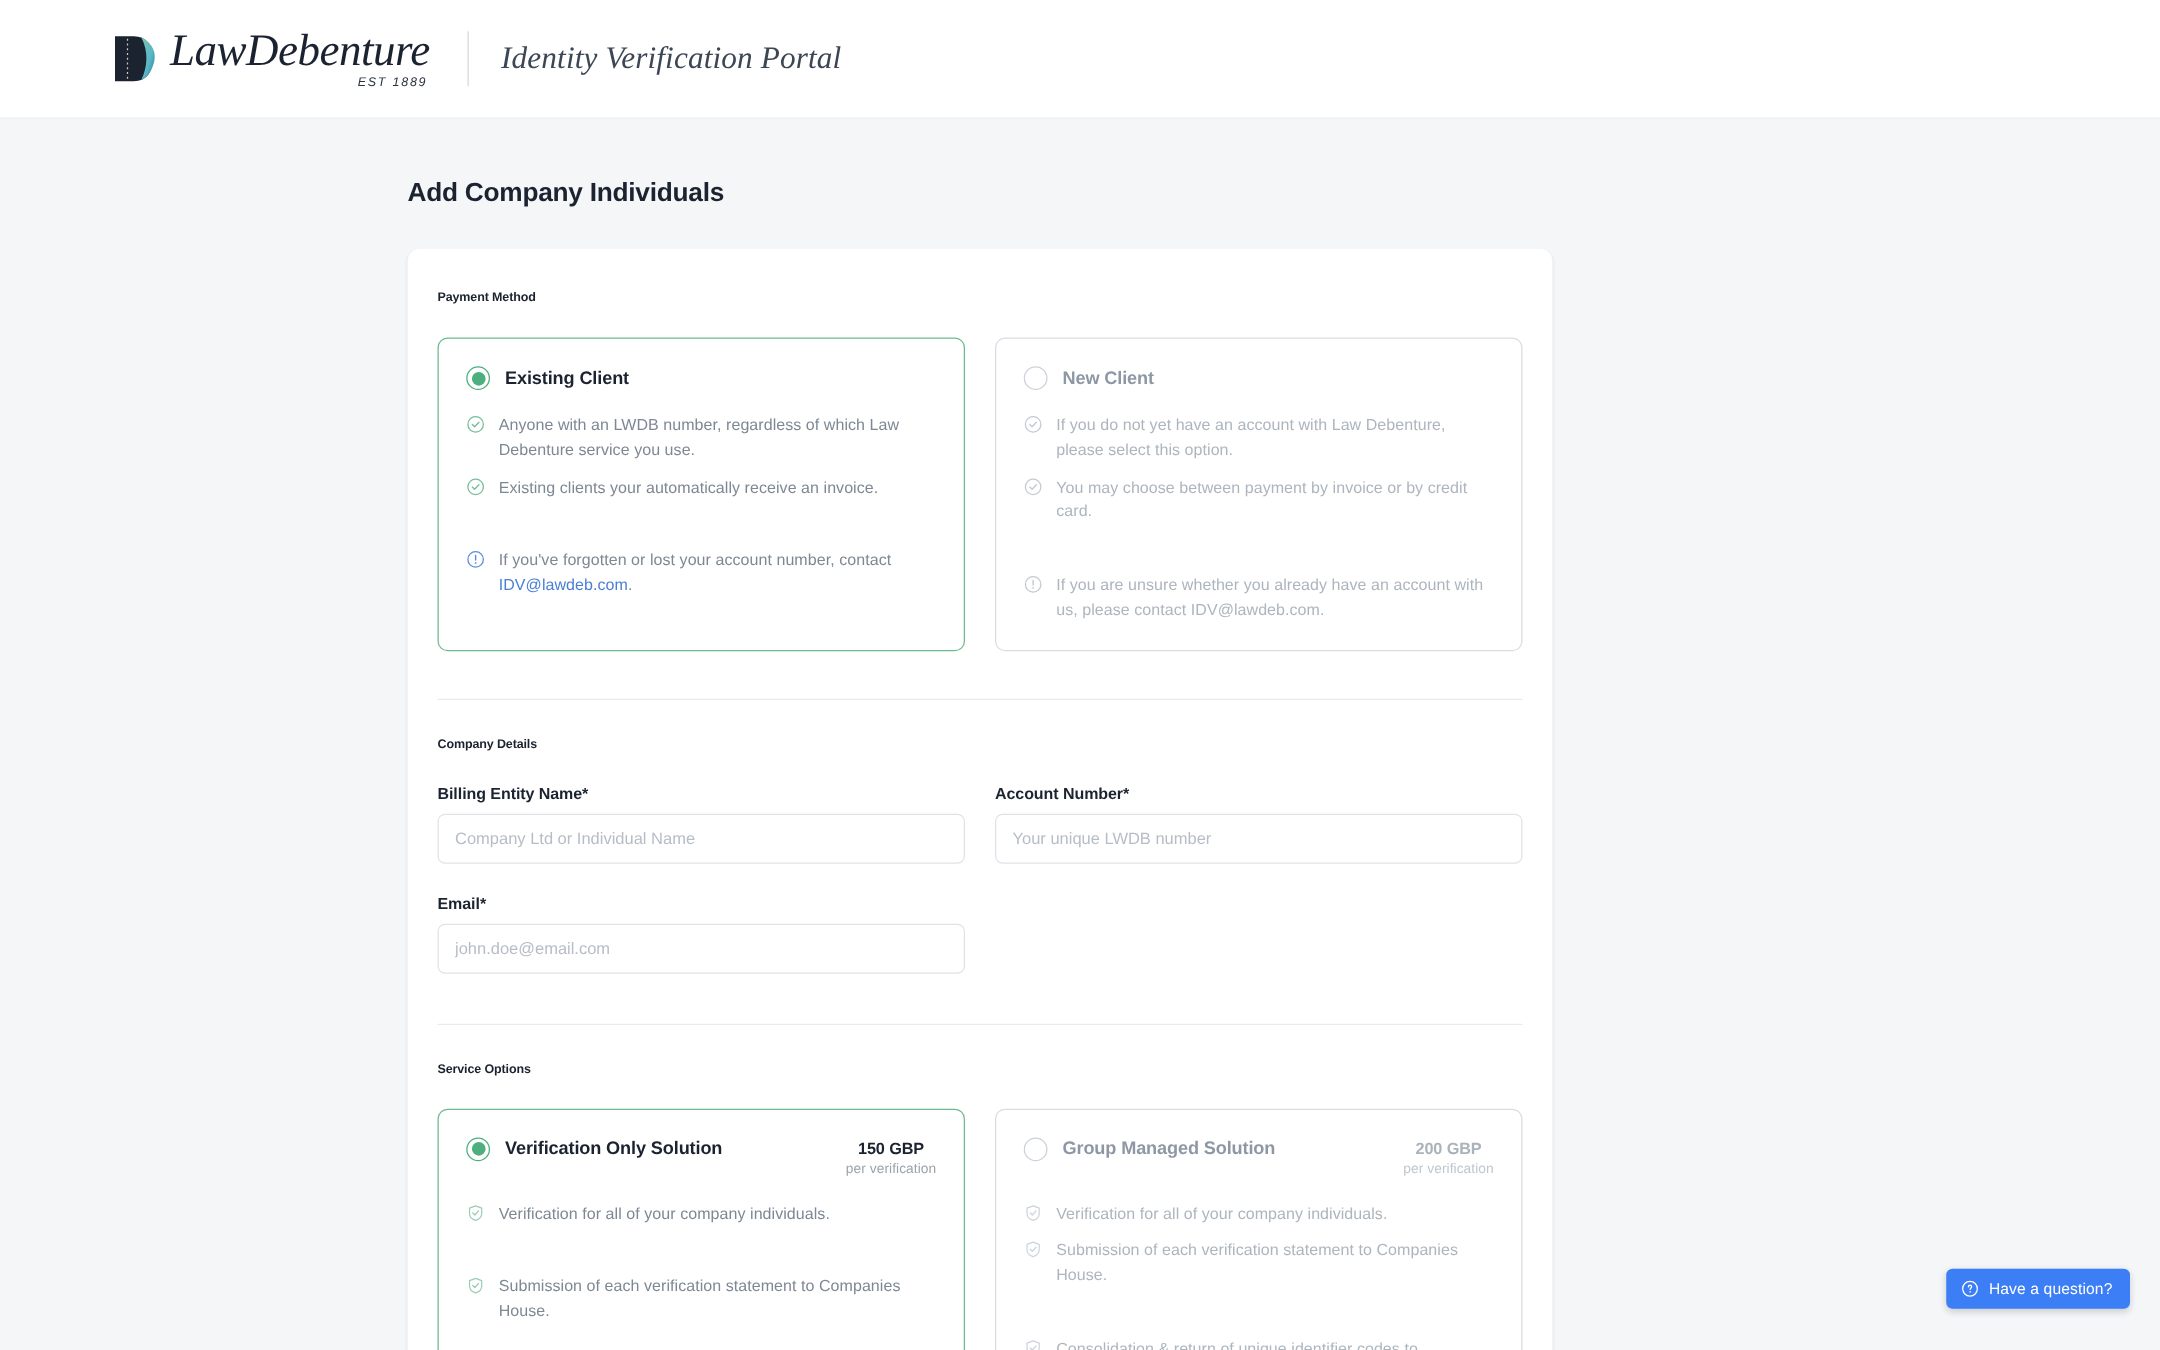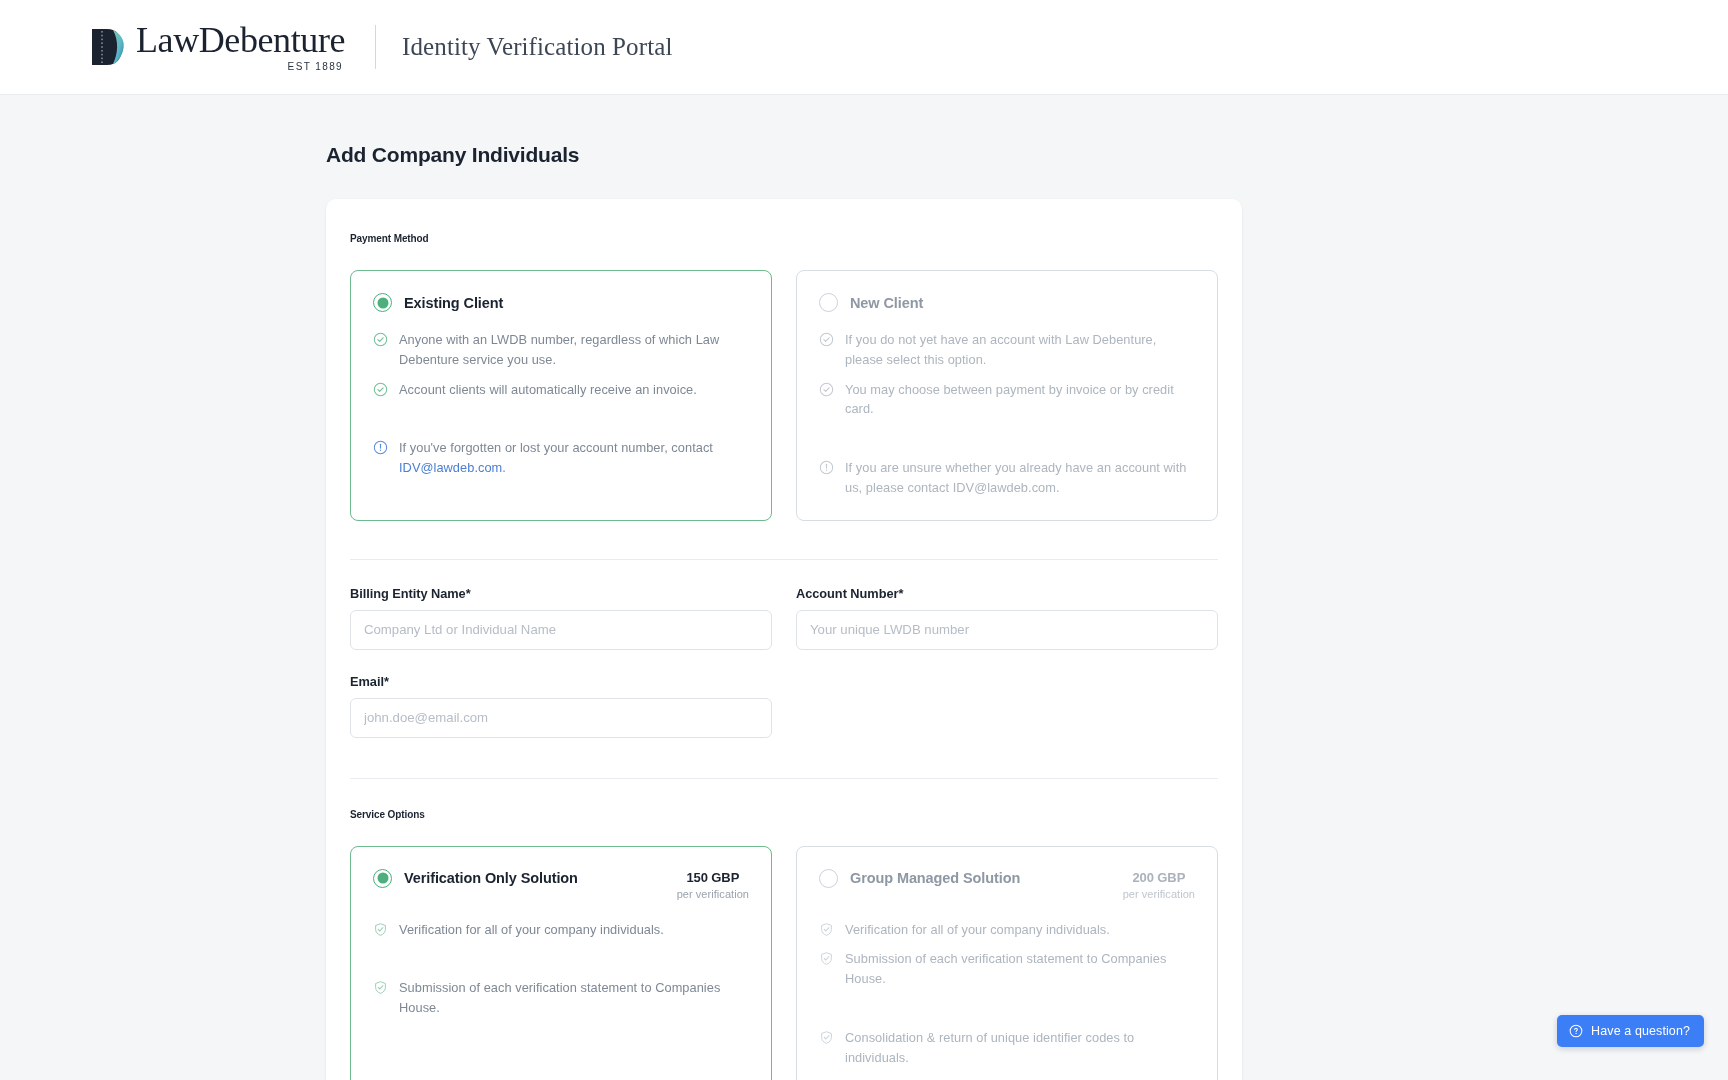--- a/index.html
+++ b/index.html
@@ -18,20 +18,21 @@
   }
 
   
   .app-header {
     height: 95px;
     background: #ffffff;
     border-bottom: 1px solid #e9ecef;
     display: flex;
     align-items: center;
     padding-left: 88px;
+    font-style: italic;
   }
   .brand {
     display: flex;
     align-items: center;
   }
   .brand-logo-mark {
     width: 42px;
     height: 48px;
     position: relative;
     flex: none;
@@ -321,21 +322,21 @@
           <span class="bullet-text">Anyone with an LWDB number, regardless of which Law Debenture service you use.</span>
         </div>
 
         <div class="bullet">
           <span class="bullet-ico">
             <svg viewBox="0 0 16 16">
                 <circle cx="8" cy="8" r="6.6" fill="none" stroke="#74bf98" stroke-width="1.1"></circle>
                 <path d="M5.2 8.2 L7.1 10 L10.8 6.2" fill="none" stroke="#74bf98" stroke-width="1.2" stroke-linecap="round" stroke-linejoin="round"></path>
               </svg>
           </span>
-          <span class="bullet-text">Account clients will automatically receive an invoice.</span>
+          <span class="bullet-text">Existing clients your automatically receive an invoice.</span>
         </div>
 
         <div class="bullet">
           <span class="bullet-ico">
             <svg viewBox="0 0 16 16">
                 <circle cx="8" cy="8" r="6.6" fill="none" stroke="#5b8ddb" stroke-width="1.1"></circle>
                 <path d="M8 4.6 V8.6" stroke="#5b8ddb" stroke-width="1.2" stroke-linecap="round"></path>
                 <circle cx="8" cy="11" r="0.75" fill="#5b8ddb"></circle>
               </svg>
           </span>
@@ -377,20 +378,21 @@
                 <circle cx="8" cy="11" r="0.75" fill="#c3cad2"></circle>
               </svg>
           </span>
           <span class="bullet-text">If you are unsure whether you already have an account with us, please contact IDV@lawdeb.com.</span>
         </div>
       </div>
     </div>
 
     <div class="divider"></div>
 
+    <div style="margin-top:30px" class="section-heading">Company Details</div>
 
     <div class="form-grid">
       <div>
         <label class="field-label"><span>Billing Entity Name</span><span class="req">*</span></label>
         <input class="text-input" type="text" placeholder="Company Ltd or Individual Name" style="">
       </div>
       <div>
         <label class="field-label"><span>Account Number</span><span class="req">*</span></label>
         <input class="text-input" type="text" placeholder="Your unique LWDB number" style="">
       </div>

